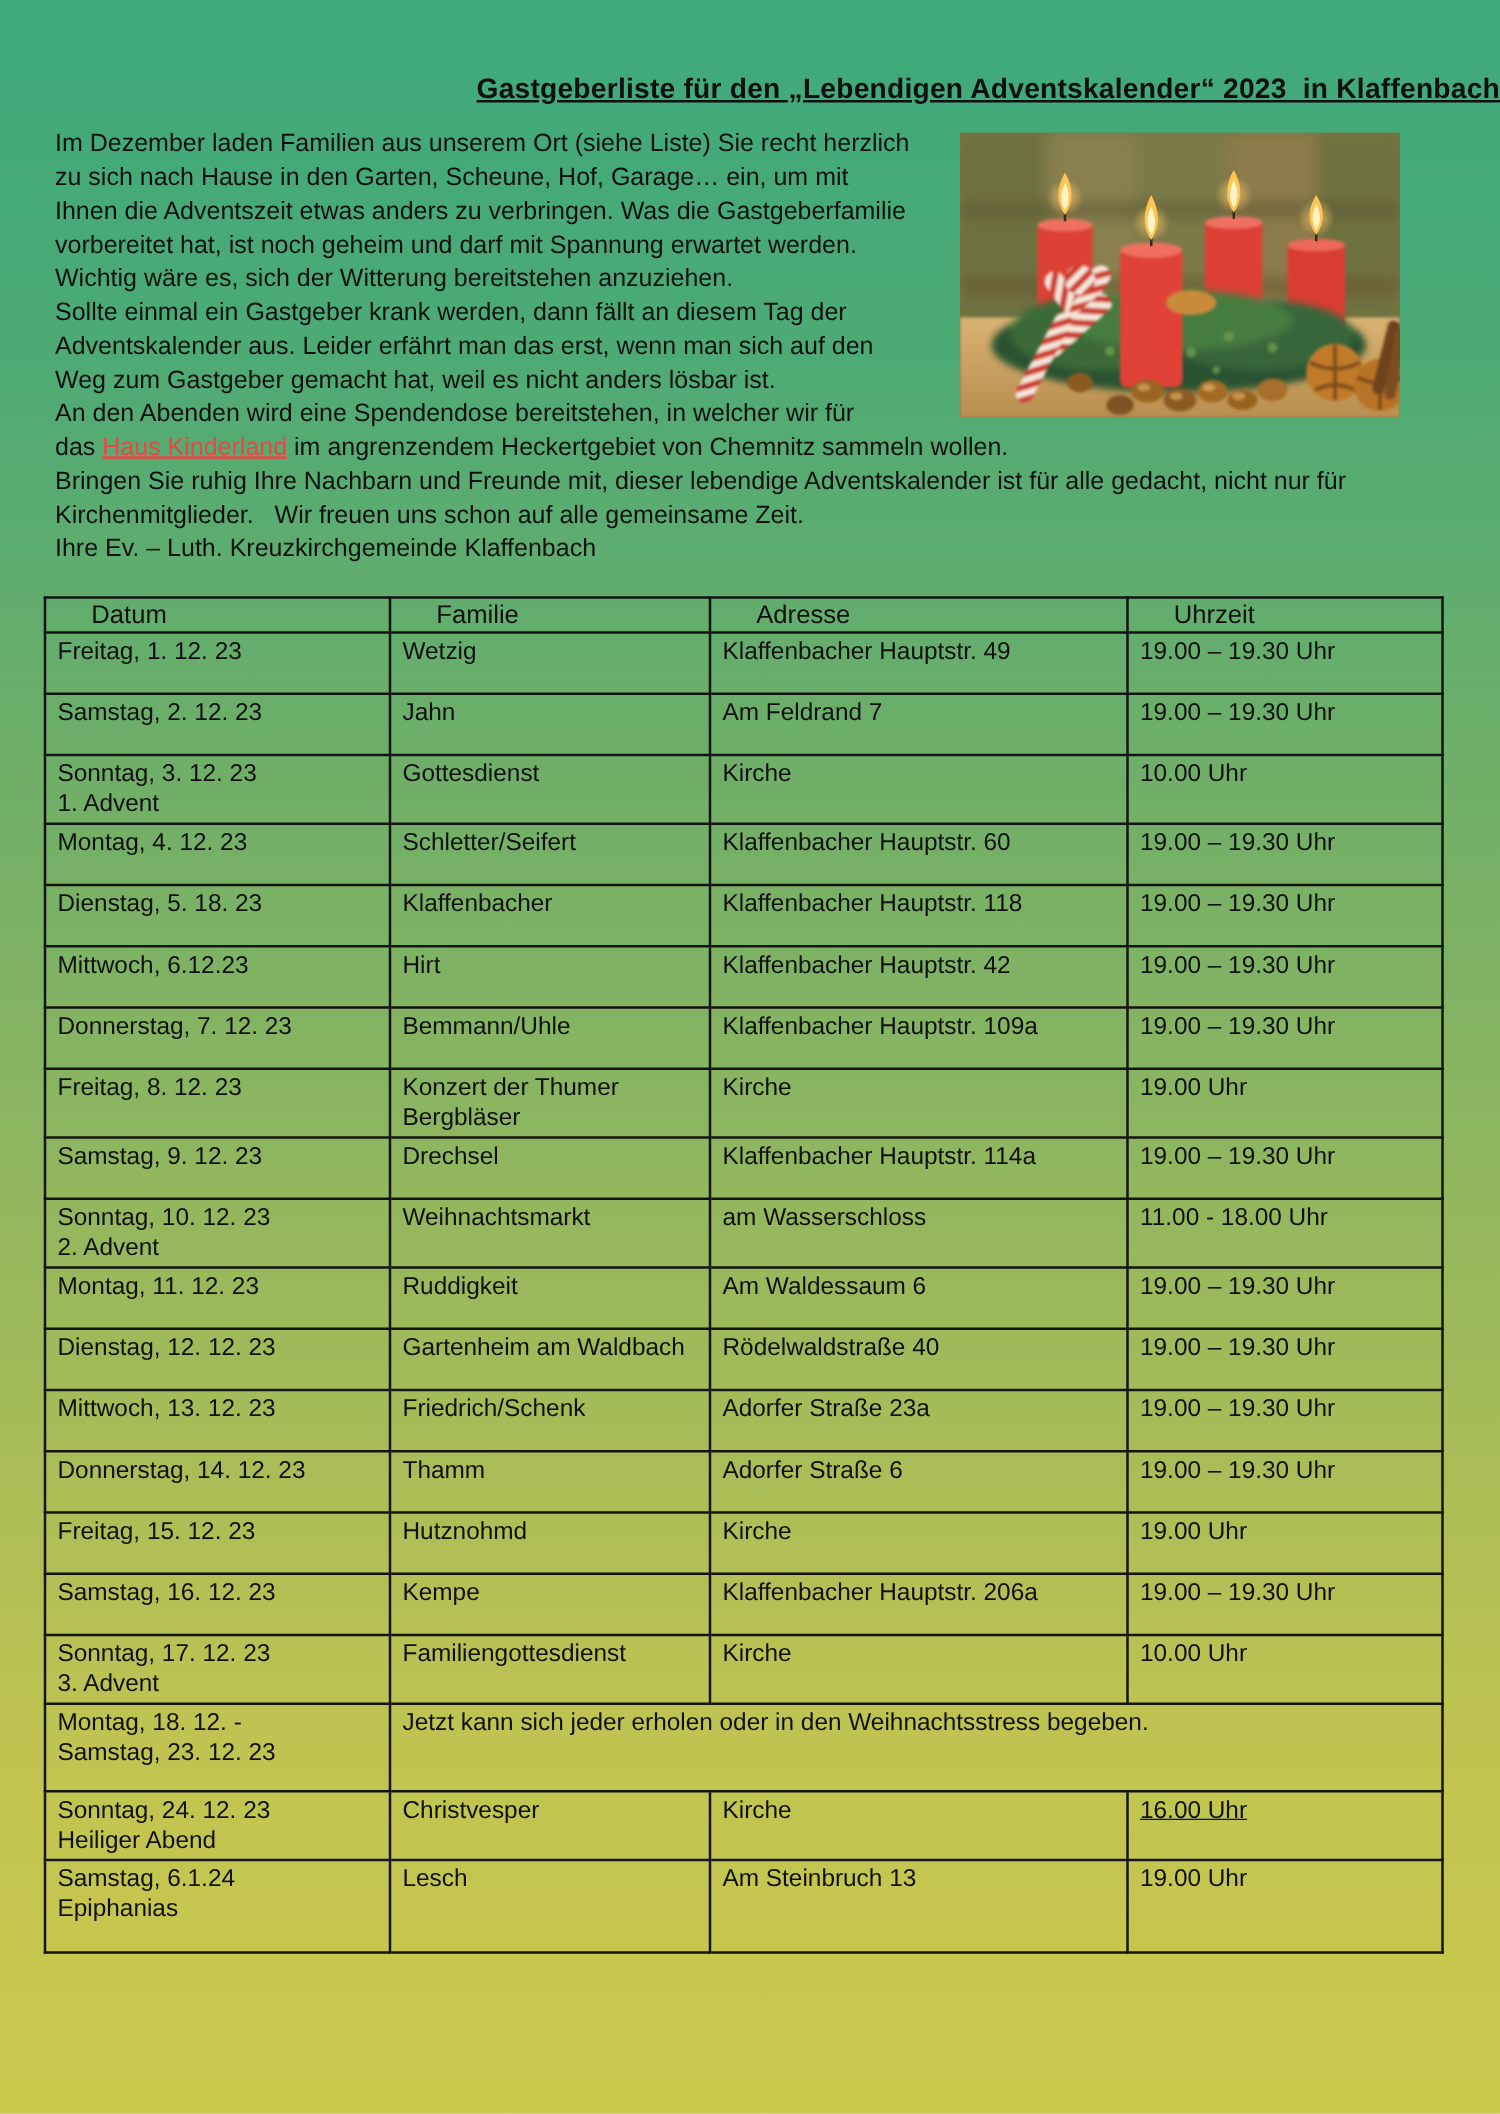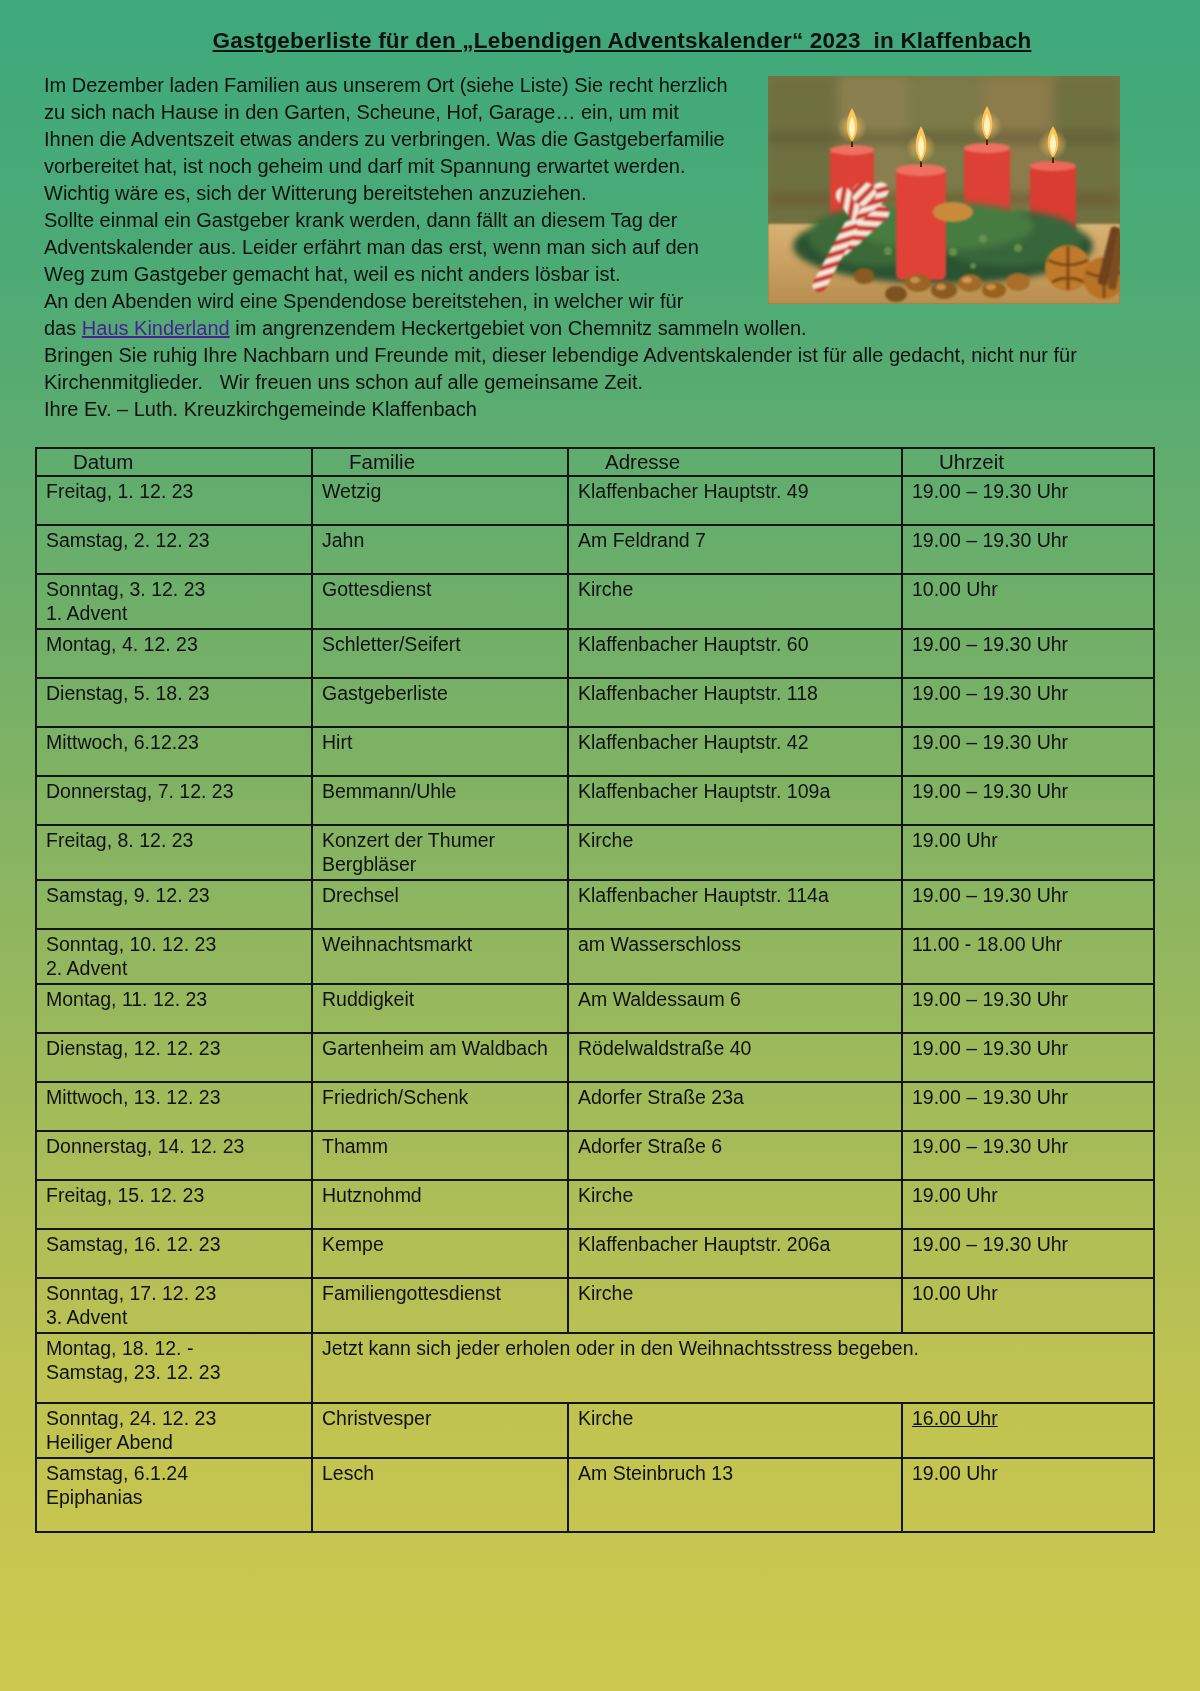--- a/index.html
+++ b/index.html
@@ -2,27 +2,27 @@
 <html><head>
 <meta charset="utf-8">
 <style>
   html,body{margin:0;padding:0;}
   body{
     width:1200px;height:1691px;overflow:hidden;
     background:linear-gradient(180deg,#3EA97C 0%,#4BAA76 15%,#72AF68 38%,#9CB95B 62%,#C0C351 82%,#CCC94E 100%);
     font-family:"Liberation Sans",sans-serif;color:#101010;
   }
   .title{
-    padding-top:28px;text-align:center;font-size:22.5px;font-weight:bold;
+    padding-top:58px;text-align:right;font-size:22.5px;font-weight:bold;
     text-decoration:underline;white-space:pre-wrap;letter-spacing:.2px;margin-left:44px;
   }
   .intro{margin:18px 80px 0 44px;font-size:20px;line-height:27px;}
   .intro .line{white-space:pre-wrap;min-height:27px;}
   .photo{float:right;width:352px;height:228px;margin:4px 0 8px 16px;}
-  a.link{color:#4c1d95;text-decoration:underline;cursor:pointer;}
+  a.link{color:#ef4444;text-decoration:underline;cursor:pointer;}
   table.sched{
     margin:24px 0 0 35px;border-collapse:collapse;width:1118px;
     table-layout:fixed;
   }
   table.sched col.c1{width:276px}
   table.sched col.c2{width:256px}
   table.sched col.c3{width:334px}
   table.sched col.c4{width:252px}
   table.sched th,table.sched td{
     border:2px solid #141414;text-align:left;vertical-align:top;
@@ -213,21 +213,21 @@
     <td>10.00 Uhr</td>
   </tr>
   <tr>
     <td>Montag, 4. 12. 23</td>
     <td>Schletter/Seifert</td>
     <td>Klaffenbacher Hauptstr. 60</td>
     <td>19.00 – 19.30 Uhr</td>
   </tr>
   <tr>
     <td>Dienstag, 5. 18. 23</td>
-    <td>Gastgeberliste</td>
+    <td>Klaffenbacher</td>
     <td>Klaffenbacher Hauptstr. 118</td>
     <td>19.00 – 19.30 Uhr</td>
   </tr>
   <tr>
     <td>Mittwoch, 6.12.23</td>
     <td>Hirt</td>
     <td>Klaffenbacher Hauptstr. 42</td>
     <td>19.00 – 19.30 Uhr</td>
   </tr>
   <tr>

